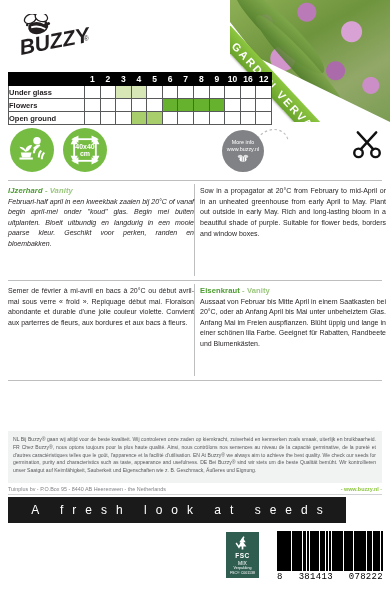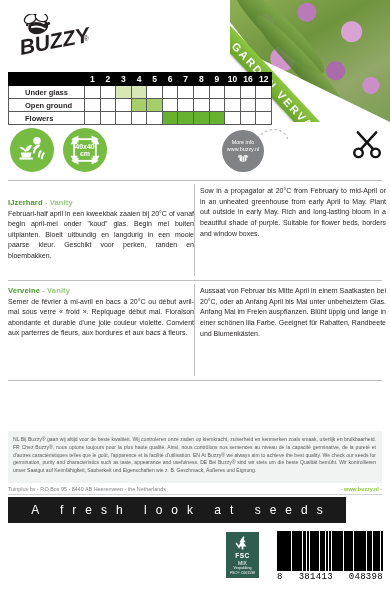--- a/index.html
+++ b/index.html
@@ -84,21 +84,21 @@
     vertical-align: middle;
     padding: 0;
   }
   .calendar thead th {
     background: #000; color: #fff;
     font-weight: bold; font-size: 8.5px;
     border-color: #000;
   }
   .calendar thead th.corner { background: #000; border-color: #000; }
   .calendar tbody td.label {
-    text-align: left; padding-left: 16px;
+    text-align: left; padding-left: 0;
     font-weight: bold; font-size: 7.5px; color: #231f20;
     width: 76px; background: #fff;
   }
   .cell { width: 15.6px; background: #fff; }
   .cell.light { background: #d7e8b6; }
   .cell.mid   { background: #a8ce6b; }
   .cell.dark  { background: #66b22e; }
 
   
   .icons { position: absolute; left: 10px; top: 128px; display: flex; gap: 9px; }
@@ -128,21 +128,21 @@
   .block { position: absolute; width: 186px; }
   .block .ttl {
     font-size: 7.6px; font-weight: bold; color: #4a9a2e;
     margin-bottom: 1.5px; letter-spacing: .1px;
   }
   .block .ttl .var { color: #9bc77e; font-weight: bold; }
   .block .body {
     font-size: 7px; line-height: 1.52; color: #231f20;
     text-align: justify;
   }
-  #blk-nl { left: 8px;   top: 198px; }
+  #blk-nl { left: 8px;   top: 186px; font-style: italic; }
   #blk-en { left: 200px; top: 186px; }
   #blk-fr { left: 8px;   top: 286px; }
   #blk-de { left: 200px; top: 286px; }
 
   .divider {
     position: absolute; background: #bcbec0; height: 1px;
   }
   .vdiv { position: absolute; background: #bcbec0; width: 1px; }
 
   
@@ -277,45 +277,45 @@
       <td class="cell"></td>
       <td class="cell"></td>
       <td class="cell"></td>
       <td class="cell"></td>
       <td class="cell"></td>
       <td class="cell"></td>
       <td class="cell"></td>
       <td class="cell"></td>
     </tr>
     <tr>
-      <td class="label">Open ground</td>
-      <td class="cell"></td>
-      <td class="cell"></td>
-      <td class="cell"></td>
-      <td class="cell mid"></td>
-      <td class="cell mid"></td>
-      <td class="cell"></td>
-      <td class="cell"></td>
-      <td class="cell"></td>
-      <td class="cell"></td>
-      <td class="cell"></td>
-      <td class="cell"></td>
-      <td class="cell"></td>
-    </tr>
-    <tr>
       <td class="label">Flowers</td>
       <td class="cell"></td>
       <td class="cell"></td>
       <td class="cell"></td>
       <td class="cell"></td>
       <td class="cell"></td>
       <td class="cell dark"></td>
       <td class="cell dark"></td>
       <td class="cell dark"></td>
       <td class="cell dark"></td>
+      <td class="cell"></td>
+      <td class="cell"></td>
+      <td class="cell"></td>
+    </tr>
+    <tr>
+      <td class="label">Open ground</td>
+      <td class="cell"></td>
+      <td class="cell"></td>
+      <td class="cell"></td>
+      <td class="cell mid"></td>
+      <td class="cell mid"></td>
+      <td class="cell"></td>
+      <td class="cell"></td>
+      <td class="cell"></td>
+      <td class="cell"></td>
       <td class="cell"></td>
       <td class="cell"></td>
       <td class="cell"></td>
     </tr>
   </tbody>
 </table>
 
 <div class="icons">
 
   <div class="ic">
@@ -385,28 +385,28 @@
     <span class="var">- Vanity</span>
   </div>
   <div class="body">Februari-half april in een kweekbak zaaien bij 20°C of vanaf begin april-mei onder "koud" glas. Begin mei buiten uitplanten. Bloeit uitbundig en langdurig in een mooie paarse kleur. Geschikt voor perken, randen en bloembakken.</div>
 </div>
 
 <div class="block" id="blk-en">
   <div class="body">Sow in a propagator at 20°C from February to mid-April or in an unheated greenhouse from early April to May. Plant out outside in early May. Rich and long-lasting bloom in a beautiful shade of purple. Suitable for flower beds, borders and window boxes.</div>
 </div>
 
 <div class="block" id="blk-fr">
+  <div class="body">Semer de février à mi-avril en bacs à 20°C ou début avril-mai sous verre « froid ». Repiquage début mai. Floraison abondante et durable d'une jolie couleur violette. Convient aux parterres de fleurs, aux bordures et aux bacs à fleurs.</div>
+</div>
+
+<div class="block" id="blk-de">
   <div class="ttl">
-    <span>Verveine</span>
+    <span>Eisenkraut</span>
     <span class="var">- Vanity</span>
   </div>
-  <div class="body">Semer de février à mi-avril en bacs à 20°C ou début avril-mai sous verre « froid ». Repiquage début mai. Floraison abondante et durable d'une jolie couleur violette. Convient aux parterres de fleurs, aux bordures et aux bacs à fleurs.</div>
-</div>
-
-<div class="block" id="blk-de">
   <div class="body">Aussaat von Februar bis Mitte April in einem Saatkasten bei 20°C, oder ab Anfang April bis Mai unter unbeheiztem Glas. Anfang Mai im Freien auspflanzen. Blüht üppig und lange in einer schönen lila Farbe. Geeignet für Rabatten, Randbeete und Blumenkästen.</div>
 </div>
 
 <div class="legal-wrap">
   <div class="legal-text">NL Bij Buzzy® gaan wij altijd voor de beste kwaliteit. Wij controleren onze zaden op kiemkracht, zuiverheid en kenmerken zoals smaak, uiterlijk en bruikbaarheid. FR Chez Buzzy®, nous optons toujours pour la plus haute qualité. Ainsi, nous contrôlons nos semences au niveau de la capacité germinative, de la pureté et d'autres caractéristiques telles que le goût, l'apparence et la facilité d'utilisation. EN At Buzzy® we always aim to achieve the best quality. We check our seeds for germination, purity and characteristics such as taste, appearance and usefulness. DE Bei Buzzy® sind wir stets um die beste Qualität bemüht. Wir kontrollieren unser Saatgut auf Keimfähigkeit, Sauberkeit und Eigenschaften wie z. B. Geschmack, Äußeres und Eignung.</div>
 </div>
 
 <div class="addr">
   <span>Tuinplus bv - P.O.Box 95 - 8440 AB Heerenveen - the Netherlands</span>
   <span class="site">- www.buzzy.nl -</span>
@@ -517,15 +517,15 @@
       <i style="width: 1px; background: rgb(0, 0, 0); height: 100%;"></i>
       <i style="width: 1px; background: rgb(0, 0, 0); height: 100%;"></i>
       <i style="width: 2px; background: rgb(0, 0, 0); height: 100%;"></i>
       <i style="width: 1px; background: transparent; height: 100%;"></i>
       <i style="width: 1.5px; background: rgb(0, 0, 0); height: 100%;"></i>
       <i style="width: 1.5px; background: rgb(0, 0, 0); height: 100%;"></i>
     </div>
   <div class="bc-num">
     <span>8</span>
     <span>381413</span>
-    <span>048398</span>
+    <span>078222</span>
   </div>
 </div>
 
 </body></html>

